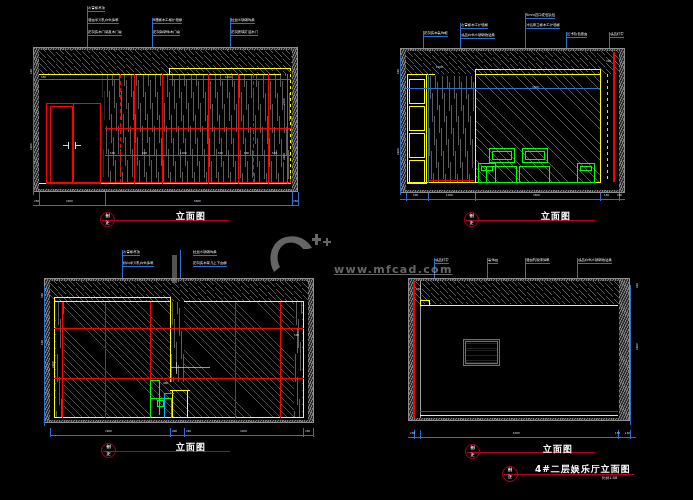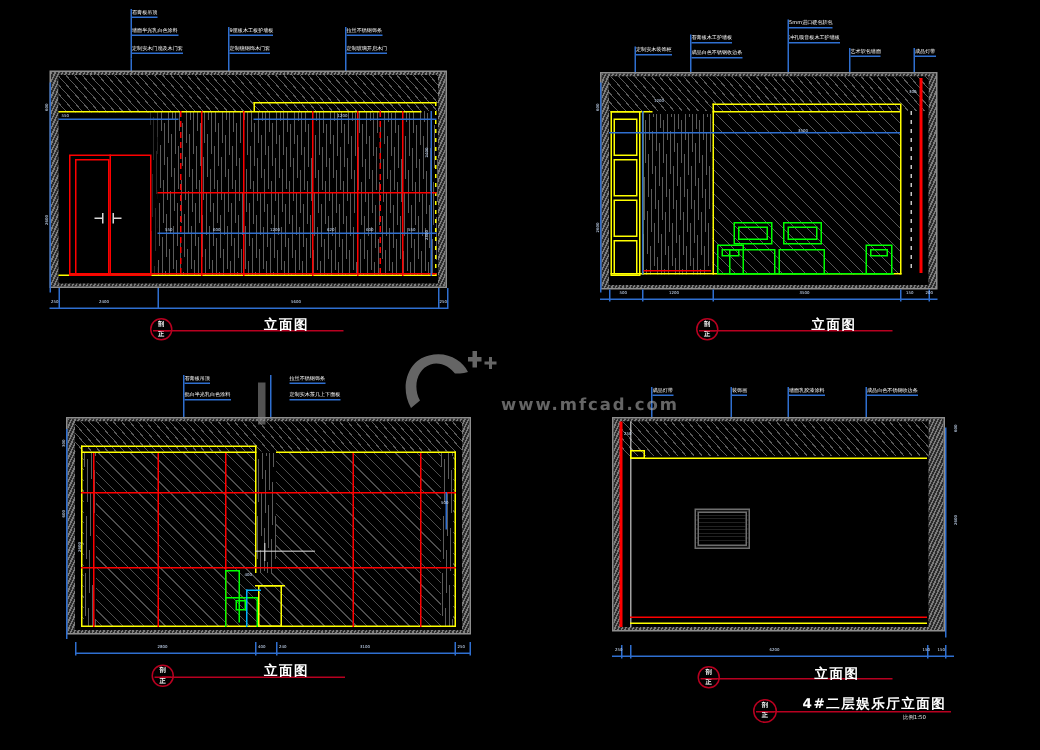--- a/index.html
+++ b/index.html
@@ -135,21 +135,21 @@
 
   
   .wm{position:absolute;opacity:.55;pointer-events:none;}
   .wm-cn{
     position:absolute;font-size:27px;font-weight:bold;color:#b9b9b9;
     letter-spacing:4px;white-space:nowrap;
     font-family:"DejaVu Sans","Liberation Sans",sans-serif;
   }
   .wm-url{
     position:absolute;font-size:11px;font-weight:bold;color:#b9b9b9;
-    letter-spacing:1.3px;white-space:nowrap;
+    letter-spacing:1.3px;white-space:nowrap;text-decoration:underline;
   }
   .wm-logo{position:absolute;}
 
   .tiny-frame{position:absolute;border:0.7px solid #6e6e6e;box-sizing:border-box;
     background:repeating-linear-gradient(0deg,#141414 0 1px,#000 1px 3px);}
 </style>
 </head>
 <body>
 
 <div class="canvas">

